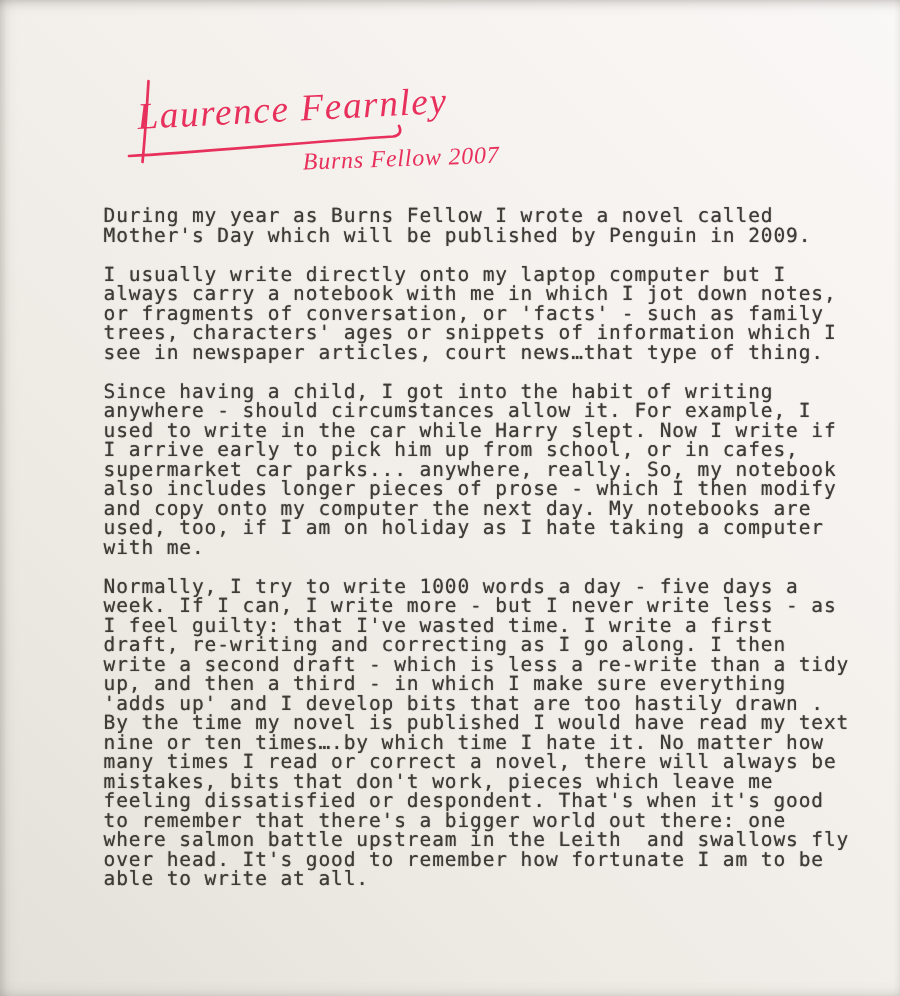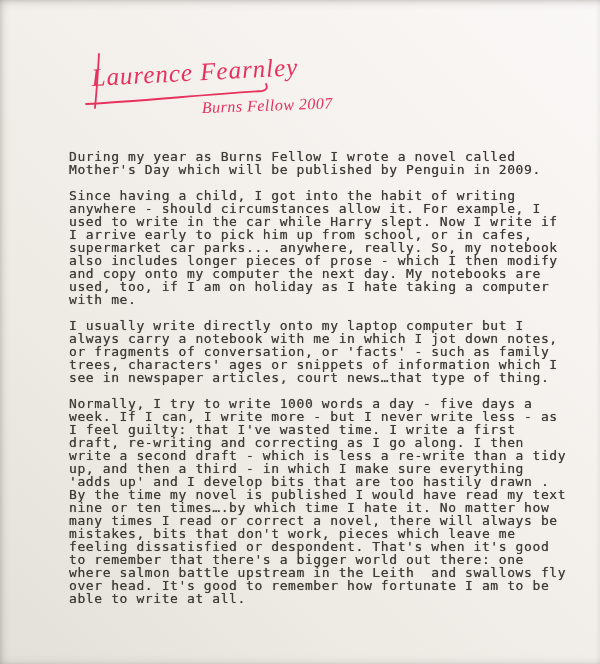--- a/index.html
+++ b/index.html
@@ -14,21 +14,21 @@
       inset 0 -6px 10px -7px rgba(100,95,88,.30),
       inset -3px 0 6px -5px rgba(120,115,108,.15);
     font-family:"DejaVu Sans Mono",monospace;
   }
   .sig{position:absolute;left:80px;top:42px;width:280px;height:88px;}
   .sig svg{display:block;width:100%;height:100%;}
   .sig text{font-family:"Liberation Serif",serif;font-style:italic;fill:#e8305c;}
   .sig-name{font-size:25px;letter-spacing:1px;}
   .sig-title{font-size:16px;letter-spacing:.5px;}
   .sig path{stroke:#e8305c;stroke-width:1.8;fill:none;stroke-linecap:round;}
-  .letter{position:absolute;left:69px;top:150px;}
+  .letter{position:absolute;left:69px;top:138px;}
   .para{
     margin:0 0 13px 0;
     font-family:"DejaVu Sans Mono",monospace;
     font-size:13px;line-height:13px;letter-spacing:.6px;
     color:#3f3a35;white-space:pre;
     text-shadow:0 0 .7px rgba(63,58,53,.75);
   }
 </style>
 </head>
 <body>
@@ -40,34 +40,34 @@
       <path d="M19,12 C 18,28 17,46 15,66"></path>
       <path d="M6,62 C 50,60 120,53 182,49 c 4,-0.5 6,-3 4,-7"></path>
       <text x="12" y="44" class="sig-name" transform="rotate(-3 12 44)">Laurence Fearnley</text>
       <text x="122" y="71" class="sig-title" transform="rotate(-2 122 71)">Burns Fellow 2007</text>
     </svg>
   </div>
 
   <div class="letter">
     <pre class="para">During my year as Burns Fellow I wrote a novel called
 Mother's Day which will be published by Penguin in 2009.</pre>
+    <pre class="para">I usually write directly onto my laptop computer but I
+always carry a notebook with me in which I jot down notes,
+or fragments of conversation, or 'facts' - such as family
+trees, characters' ages or snippets of information which I
+see in newspaper articles, court news…that type of thing.</pre>
     <pre class="para">Since having a child, I got into the habit of writing
 anywhere - should circumstances allow it. For example, I
 used to write in the car while Harry slept. Now I write if
 I arrive early to pick him up from school, or in cafes,
 supermarket car parks... anywhere, really. So, my notebook
 also includes longer pieces of prose - which I then modify
 and copy onto my computer the next day. My notebooks are
 used, too, if I am on holiday as I hate taking a computer
 with me.</pre>
-    <pre class="para">I usually write directly onto my laptop computer but I
-always carry a notebook with me in which I jot down notes,
-or fragments of conversation, or 'facts' - such as family
-trees, characters' ages or snippets of information which I
-see in newspaper articles, court news…that type of thing.</pre>
     <pre class="para">Normally, I try to write 1000 words a day - five days a
 week. If I can, I write more - but I never write less - as
 I feel guilty: that I've wasted time. I write a first
 draft, re-writing and correcting as I go along. I then
 write a second draft - which is less a re-write than a tidy
 up, and then a third - in which I make sure everything
 'adds up' and I develop bits that are too hastily drawn .
 By the time my novel is published I would have read my text
 nine or ten times….by which time I hate it. No matter how
 many times I read or correct a novel, there will always be

